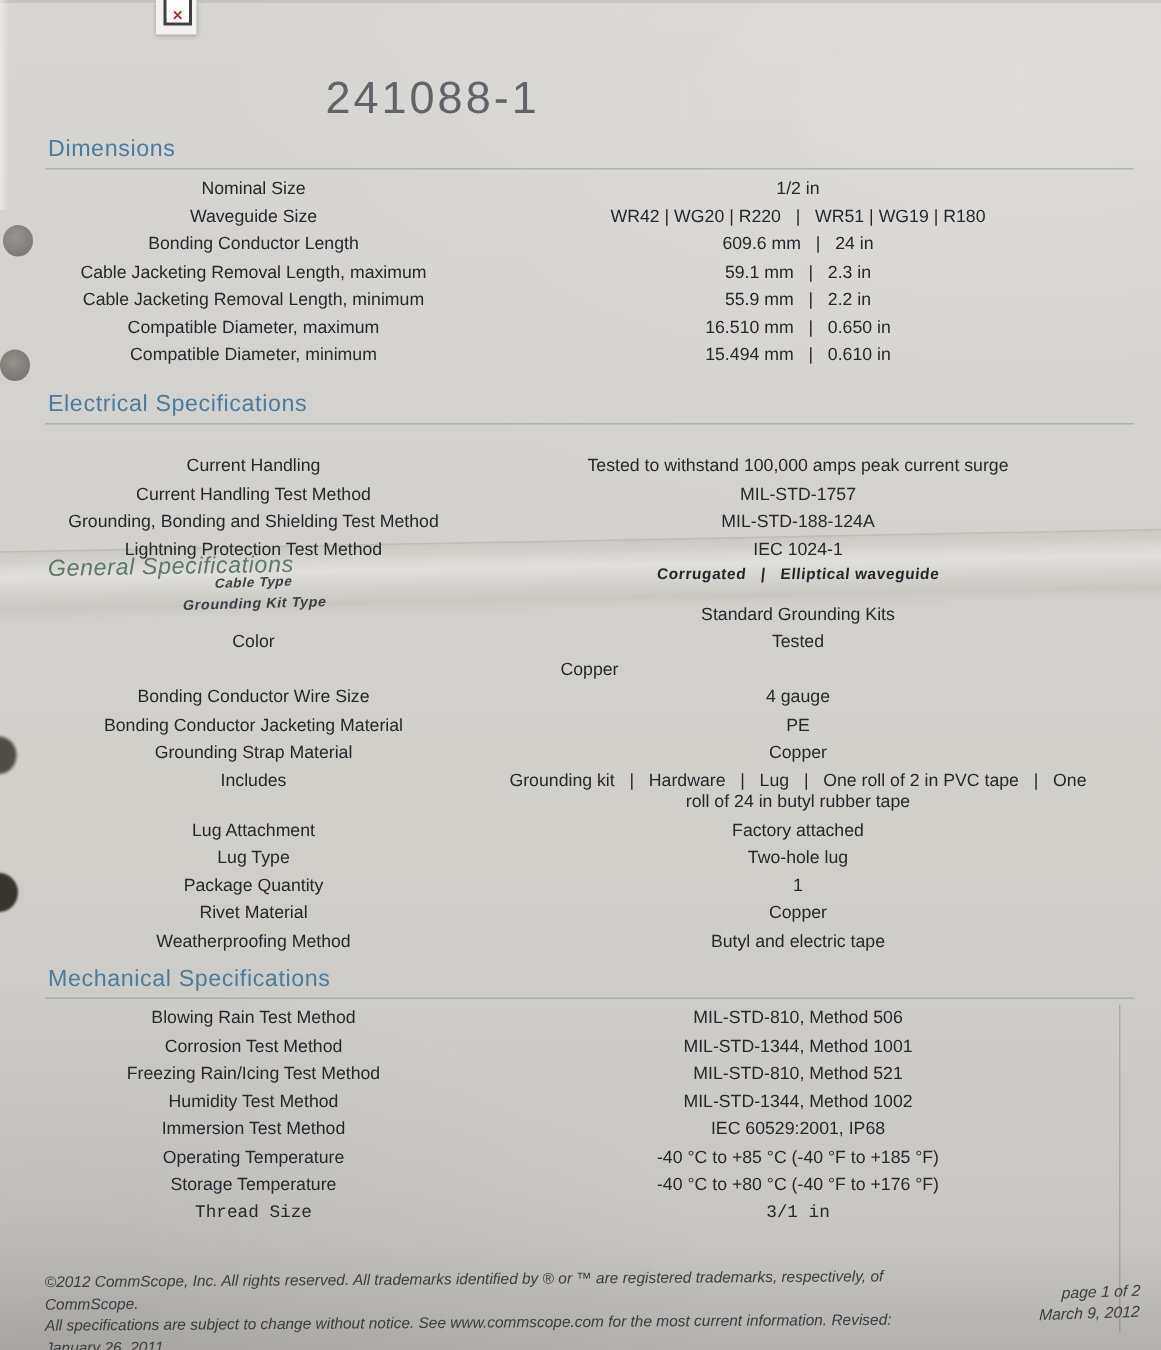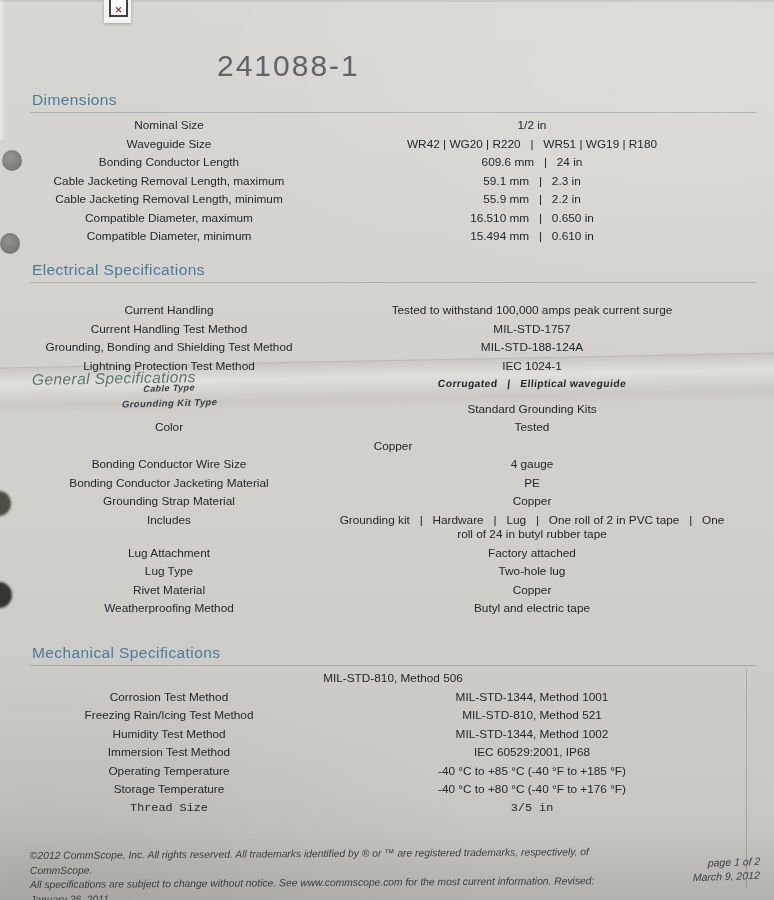--- a/index.html
+++ b/index.html
@@ -193,36 +193,41 @@
 roll of 24 in butyl rubber tape</div>
         </div>
         <div class="row row-8">
           <div class="label">Lug Attachment</div>
           <div class="value">Factory attached</div>
         </div>
         <div class="row row-9">
           <div class="label">Lug Type</div>
           <div class="value">Two-hole lug</div>
         </div>
+        <div class="row row-10">
+          <div class="label">Package Quantity</div>
+          <div class="value">1</div>
+        </div>
         <div class="row row-11">
           <div class="label">Rivet Material</div>
           <div class="value">Copper</div>
         </div>
         <div class="row row-12">
           <div class="label">Weatherproofing Method</div>
           <div class="value">Butyl and electric tape</div>
         </div>
       </div>
   </div>
 
   <div class="section sec-3">
     <div class="sec-head">Mechanical Specifications</div>
     <div class="sec-rule"></div>
     <div class="rows">
         <div class="row row-0">
+          <div class="label">Blowing Rain Test Method</div>
           <div class="value">MIL-STD-810, Method 506</div>
         </div>
         <div class="row row-1">
           <div class="label">Corrosion Test Method</div>
           <div class="value">MIL-STD-1344, Method 1001</div>
         </div>
         <div class="row row-2">
           <div class="label">Freezing Rain/Icing Test Method</div>
           <div class="value">MIL-STD-810, Method 521</div>
         </div>
@@ -237,21 +242,21 @@
         <div class="row row-5">
           <div class="label">Operating Temperature</div>
           <div class="value">-40 °C to +85 °C (-40 °F to +185 °F)</div>
         </div>
         <div class="row row-6">
           <div class="label">Storage Temperature</div>
           <div class="value">-40 °C to +80 °C (-40 °F to +176 °F)</div>
         </div>
         <div class="row row-7">
           <div class="label">Thread Size</div>
-          <div class="value">3/5 in</div>
+          <div class="value">3/1 in</div>
         </div>
       </div>
   </div>
 
   <div class="hole hole-1"></div>
   <div class="hole hole-2"></div>
   <div class="hole stain-1"></div>
   <div class="hole stain-2"></div>
   <div class="v-crease"></div>
 

